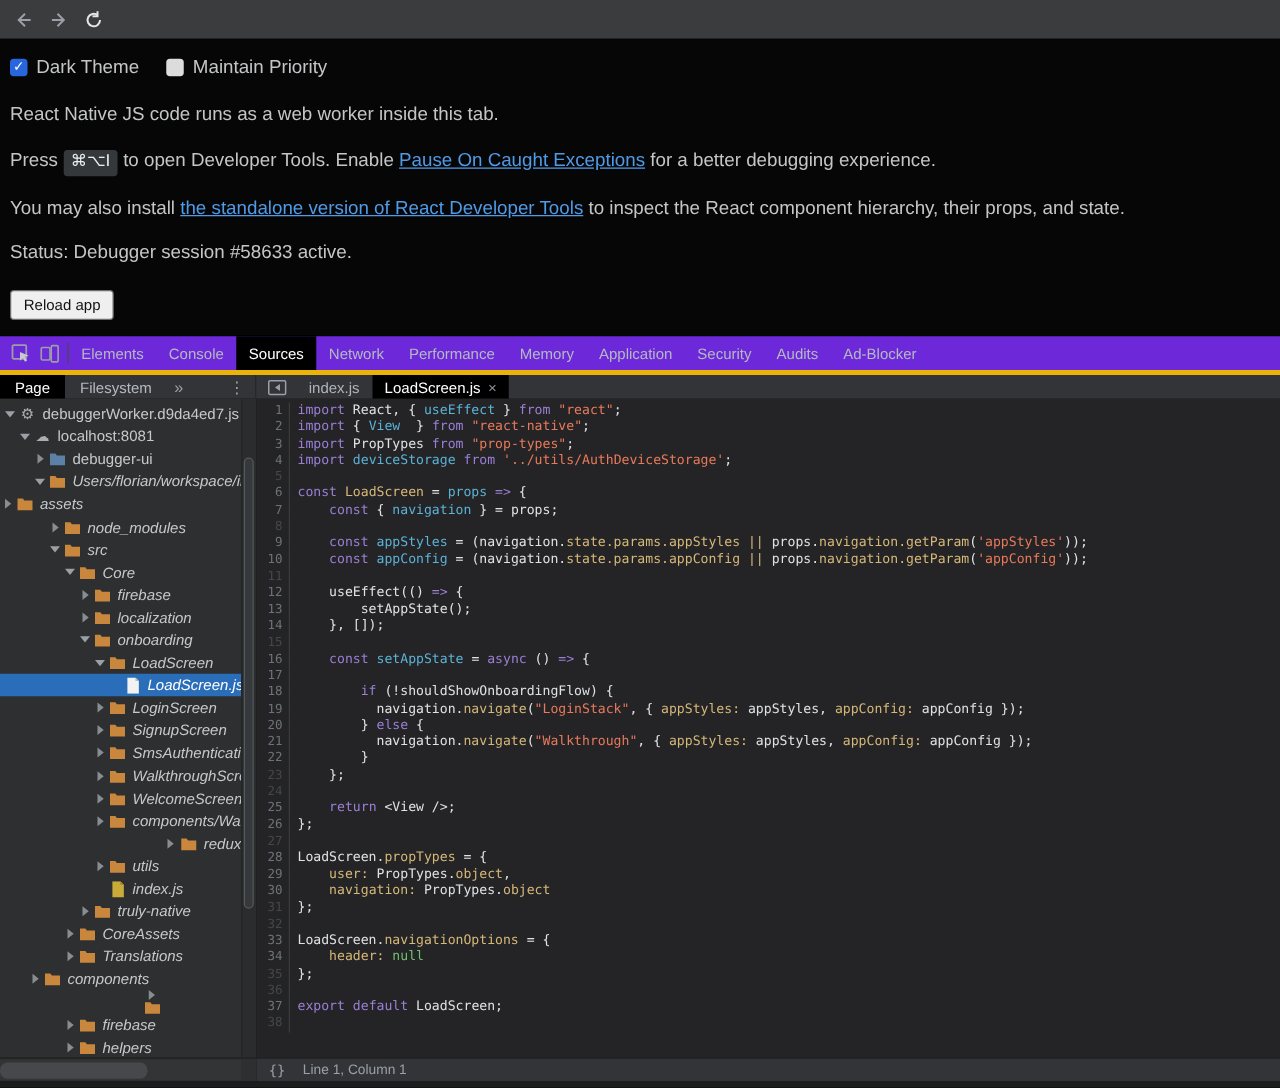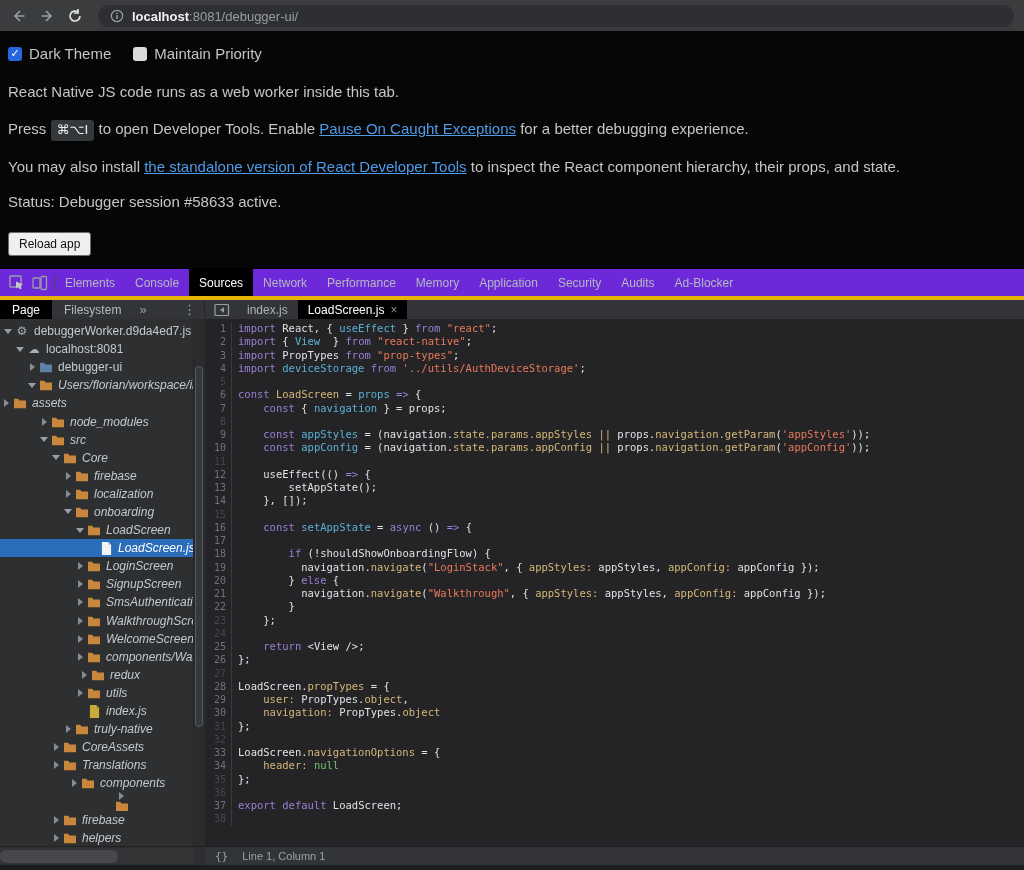--- a/index.html
+++ b/index.html
@@ -106,30 +106,20 @@
     <svg width="16" height="16" viewBox="0 0 16 16">
         <path d="M7 3l5 5-5 5M12 8H2.5" stroke="#9aa0a6" stroke-width="1.6" fill="none"></path>
       </svg>
   </div>
   <div class="nav-btn">
     <svg width="16" height="16" viewBox="0 0 16 16">
         <path d="M13 8A5 5 0 1 1 11.2 4.2" stroke="#e4e6e8" stroke-width="1.6" fill="none"></path>
         <path d="M11 1v4H7" fill="none" stroke="#e4e6e8" stroke-width="1.6"></path>
       </svg>
   </div>
-  <div class="omnibox">
-    <span>
-      <svg width="14" height="14" viewBox="0 0 14 14">
-          <circle cx="7" cy="7" r="5.6" stroke="#9aa0a6" fill="none" stroke-width="1.2"></circle>
-          <rect x="6.3" y="6" width="1.4" height="4" fill="#9aa0a6"></rect>
-          <rect x="6.3" y="3.6" width="1.4" height="1.4" fill="#9aa0a6"></rect>
-        </svg>
-    </span>
-    <span><span class="host">localhost</span><span class="path">:8081/debugger-ui/</span></span>
-  </div>
 </div>
 
 <div class="page">
   <div class="check-row" id="check-row">
       <span class="check-item">
         <span class="cbox on">✓</span>
         <span>Dark Theme</span>
       </span>
       <span class="check-item">
         <span class="cbox off"></span>
@@ -407,21 +397,21 @@
             <span class="arrow">
               <span class="tri-closed"></span>
             </span>
             <span class="tree-ico">
               <svg width="14" height="12" viewBox="0 0 16 14">
                 <path d="M1 2h5l1.4 2H15v9H1V2z" fill="#c9873d"></path>
               </svg>
             </span>
             <span class="tree-label it">components/Walkth</span>
           </div>
-          <div class="tree-row" style="padding-left: 78px;">
+          <div class="tree-row" style="padding-left: 78px; justify-content: flex-end;">
             <span class="arrow">
               <span class="tri-closed"></span>
             </span>
             <span class="tree-ico">
               <svg width="14" height="12" viewBox="0 0 16 14">
                 <path d="M1 2h5l1.4 2H15v9H1V2z" fill="#c9873d"></path>
               </svg>
             </span>
             <span class="tree-label it">redux</span>
           </div>
@@ -472,21 +462,21 @@
             <span class="arrow">
               <span class="tri-closed"></span>
             </span>
             <span class="tree-ico">
               <svg width="14" height="12" viewBox="0 0 16 14">
                 <path d="M1 2h5l1.4 2H15v9H1V2z" fill="#c9873d"></path>
               </svg>
             </span>
             <span class="tree-label it">Translations</span>
           </div>
-          <div class="tree-row" style="padding-left: 68px;">
+          <div class="tree-row" style="padding-left: 22px;">
             <span class="arrow">
               <span class="tri-closed"></span>
             </span>
             <span class="tree-ico">
               <svg width="14" height="12" viewBox="0 0 16 14">
                 <path d="M1 2h5l1.4 2H15v9H1V2z" fill="#c9873d"></path>
               </svg>
             </span>
             <span class="tree-label it">components</span>
           </div>

